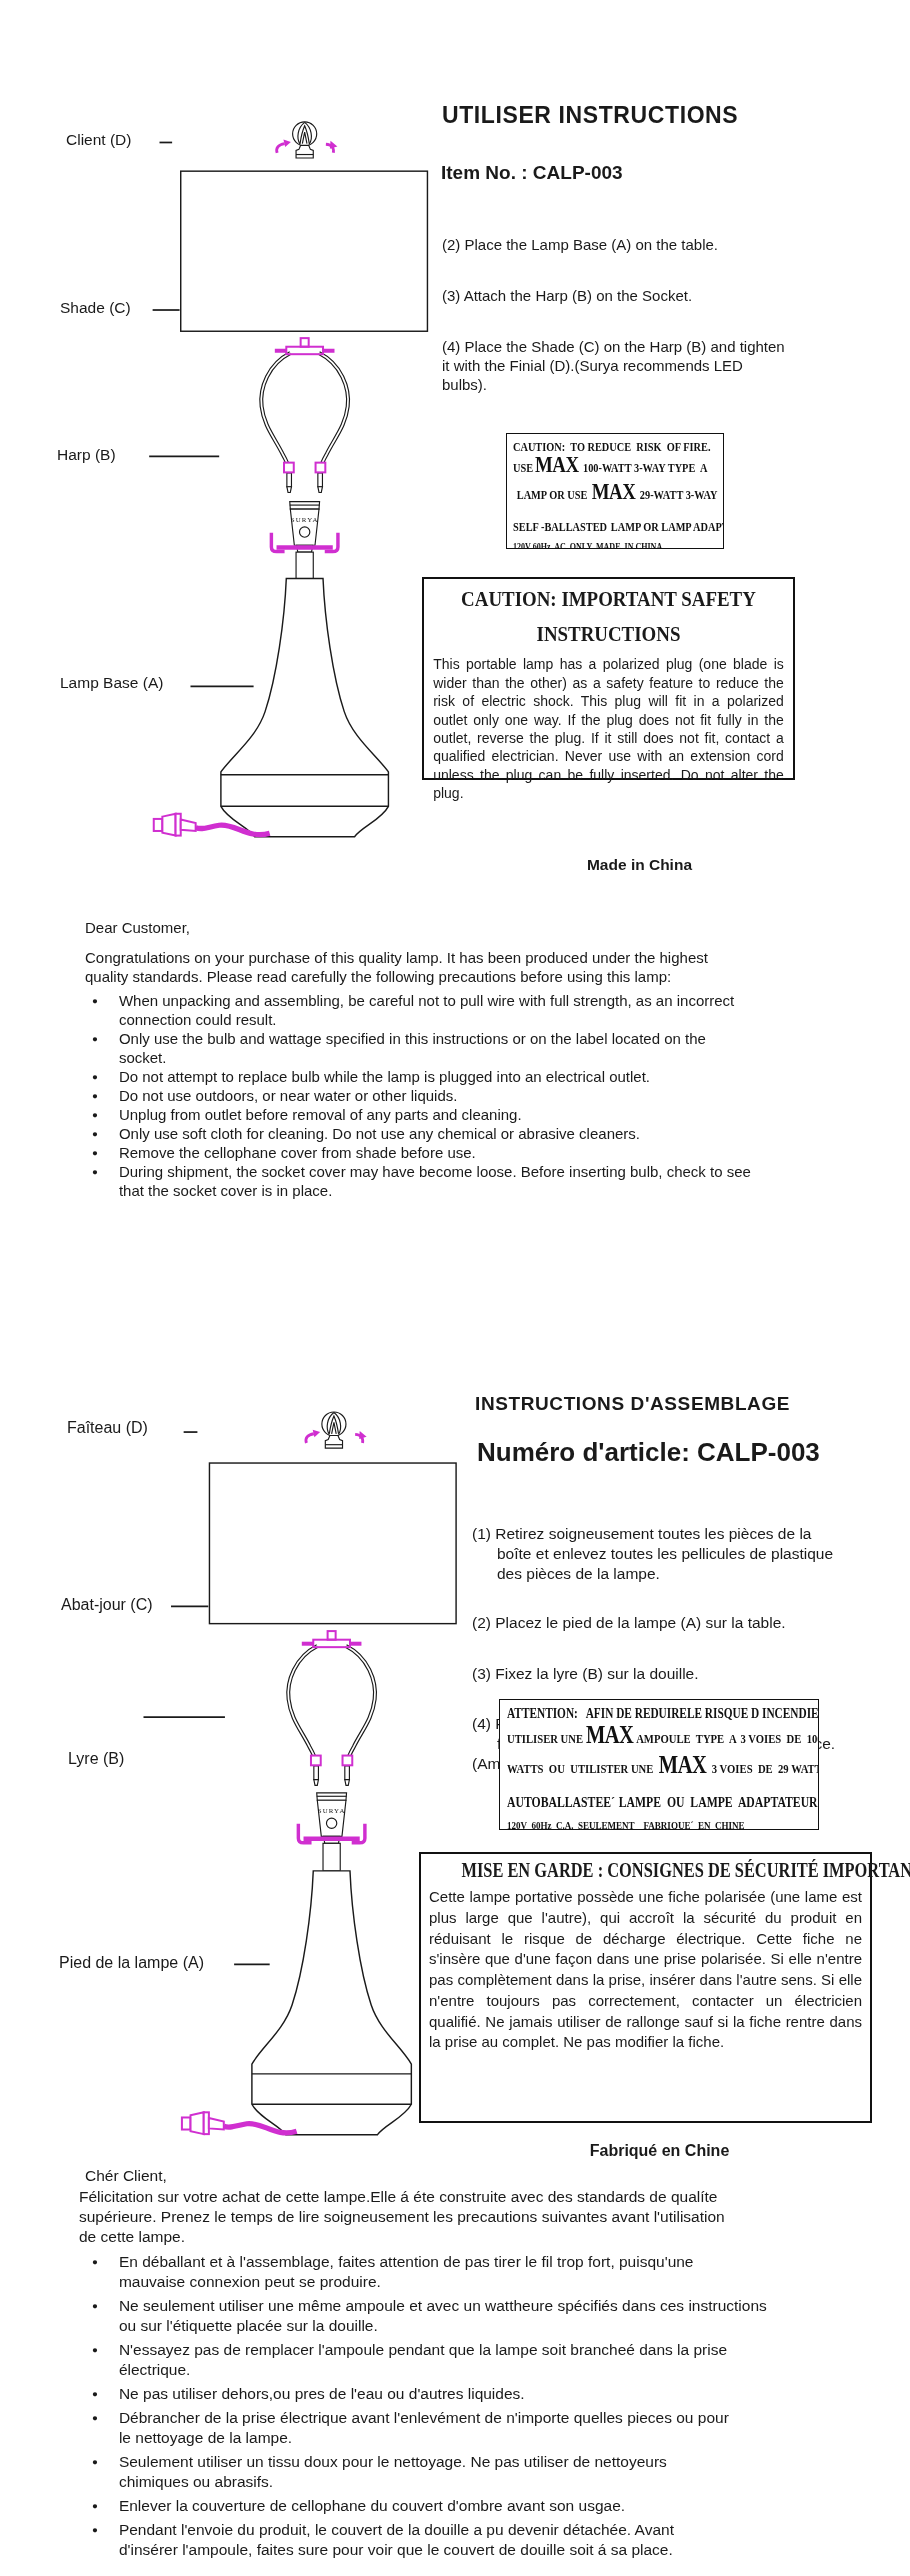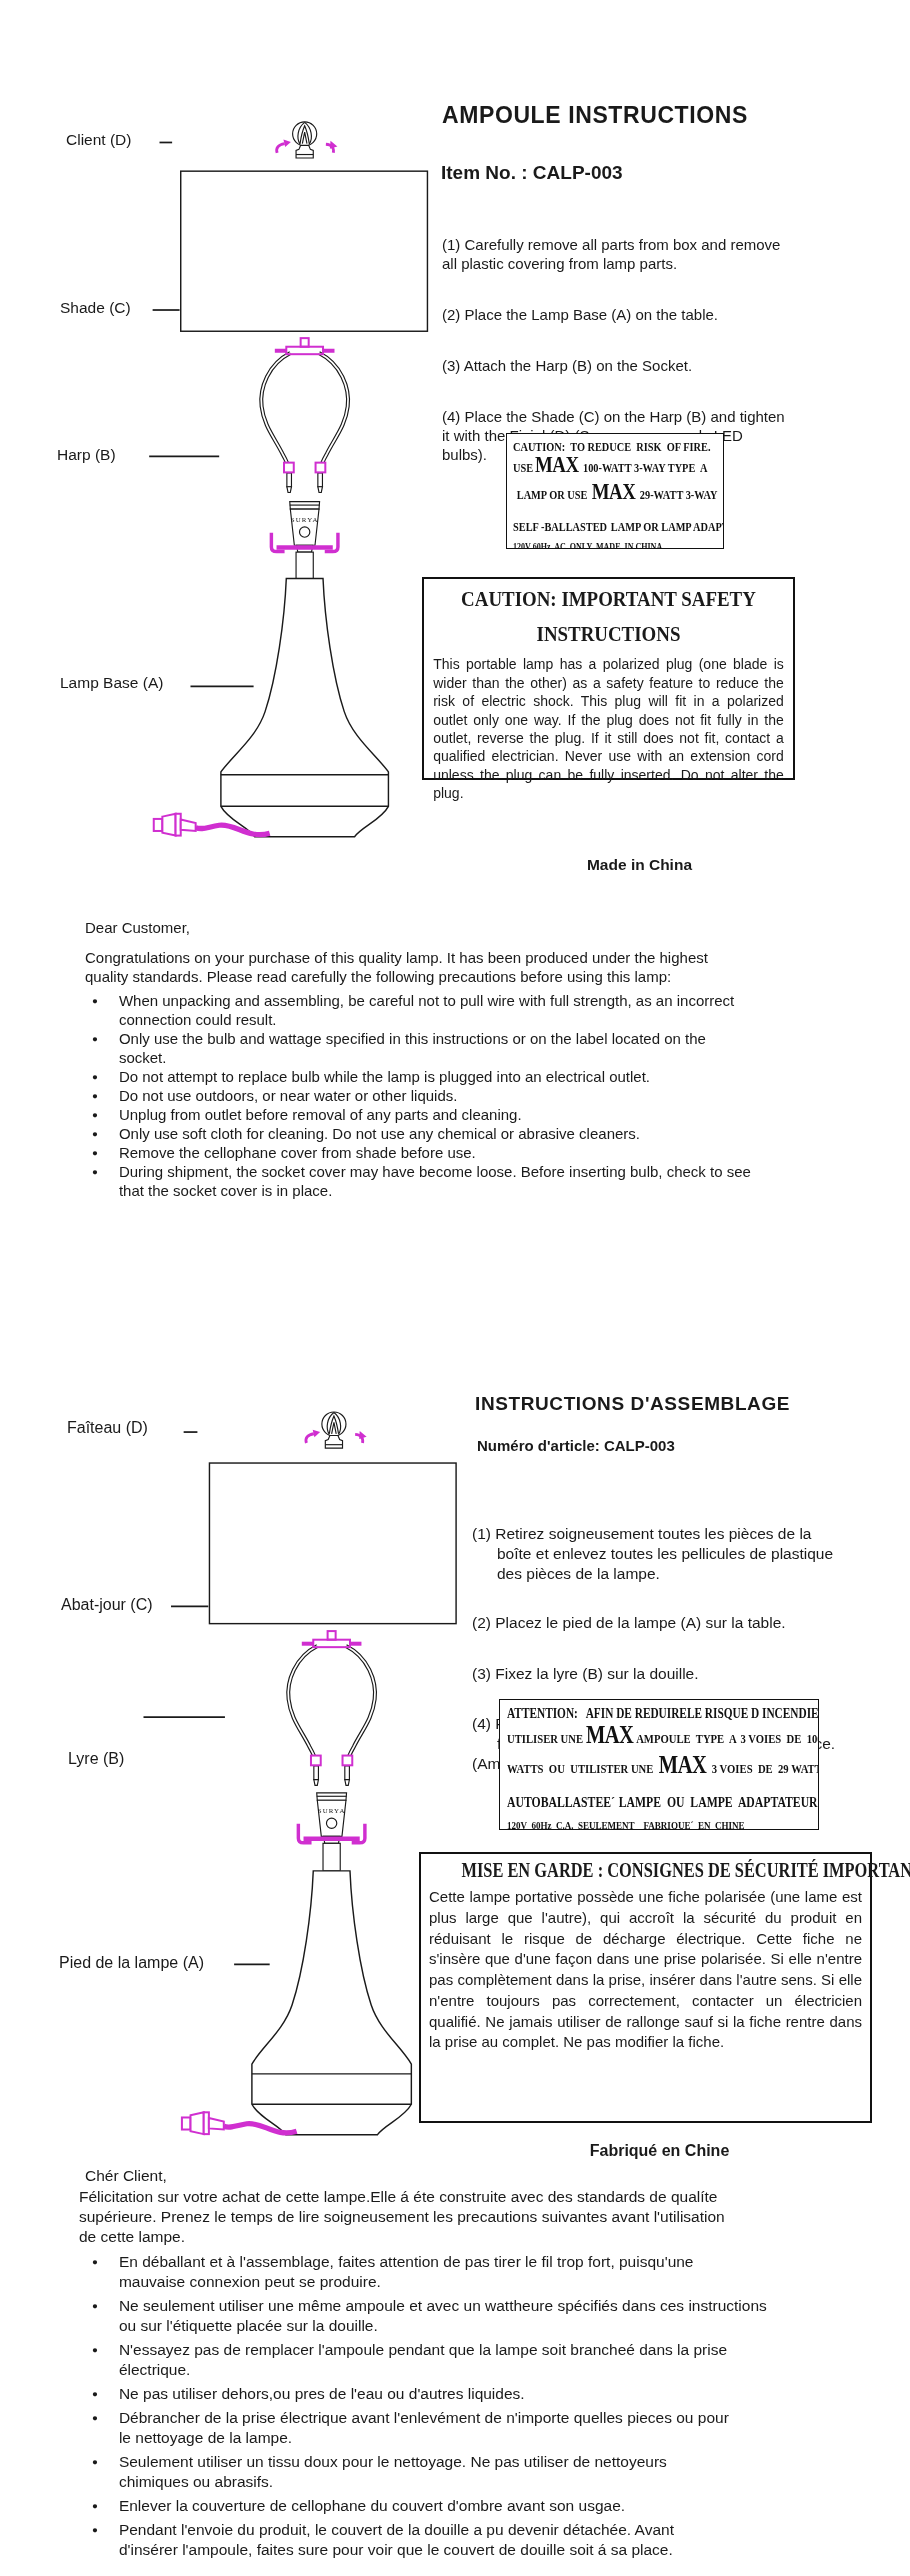--- a/index.html
+++ b/index.html
@@ -119,25 +119,23 @@
       <path d="M315 1428 L341 1434 L341 1448 L315 1446 Z"></path>
     </g>
   </g>
 </svg>
 
 <div class="abs lbl" style="left:66px;top:131px;">Client (D)</div>
 <div class="abs lbl" style="left:60px;top:299px;">Shade (C)</div>
 <div class="abs lbl" style="left:57px;top:446px;">Harp (B)</div>
 <div class="abs lbl" style="left:60px;top:674px;">Lamp Base (A)</div>
 
-<div class="abs h-title" style="left:442px;top:102px;">AMPOULE INSTRUCTIONS</div>
+<div class="abs h-title" style="left:442px;top:102px;">UTILISER INSTRUCTIONS</div>
 <div class="abs h-item" style="left:441px;top:162px;">Item No. : CALP-003</div>
 <div class="abs steps" style="left:442px;top:235px;width:367px;">
-  <div class="step pre" style="margin-bottom:32px;">(1) Carefully remove all parts from box and remove
-all plastic covering from lamp parts.</div>
   <div class="step pre" style="margin-bottom:32px;">(2) Place the Lamp Base (A) on the table.</div>
   <div class="step pre" style="margin-bottom:32px;">(3) Attach the Harp (B) on the Socket.</div>
   <div class="step pre">(4) Place the Shade (C) on the Harp (B) and tighten
 it with the Finial (D).(Surya recommends LED
 bulbs).</div>
 </div>
 
 <div class="abs cbox" style="left:506px;top:433px;width:218px;height:116px;padding:4.6px 5.7px;box-sizing:border-box;">
   <div class="cl" style="font-size:12.6px;line-height:16px;"><span>CAUTION:  TO REDUCE  RISK  OF FIRE.</span></div>
   <div class="cl" style="font-size:12.6px;line-height:26px;">
@@ -297,21 +295,21 @@
     </g>
   </g>
 </svg>
 
 <div class="abs lbl-fr" style="left:67px;top:1419px;">Faîteau (D)</div>
 <div class="abs lbl-fr" style="left:61px;top:1596px;">Abat-jour (C)</div>
 <div class="abs lbl-fr" style="left:68px;top:1707px;margin-top:43px;">Lyre (B)</div>
 <div class="abs lbl-fr" style="left:59px;top:1954px;">Pied de la lampe (A)</div>
 
 <div class="abs h-title" style="left:475px;top:1393px;font-size:19px;">INSTRUCTIONS D'ASSEMBLAGE</div>
-<div class="abs h-item" style="left:477px;top:1437px;font-size:15px;text-align:right;">Numéro d'article: CALP-003</div>
+<div class="abs h-item" style="left:477px;top:1437px;font-size:26px;text-align:right;">Numéro d'article: CALP-003</div>
 <div class="abs steps-fr" style="left:472px;top:1524px;width:390px;">
   <div class="step pre hang" style="margin-bottom:29px;">(1) Retirez soigneusement toutes les pièces de la
 boîte et enlevez toutes les pellicules de plastique
 des pièces de la lampe.</div>
   <div class="step pre" style="margin-bottom:31px;">(2) Placez le pied de la lampe (A) sur la table.</div>
   <div class="step pre" style="margin-bottom:30px;">(3) Fixez la lyre (B) sur la douille.</div>
   <div class="step pre hang" style="margin-bottom:0;">(4) Placez l'abat-jour (C) sur la lyre (B) et serrez le
 faîteau (D) pour maintenir l'assemblage en place.</div>
   <div class="step pre">(Ampoules LED recommandées par Surya).</div>
 </div>

